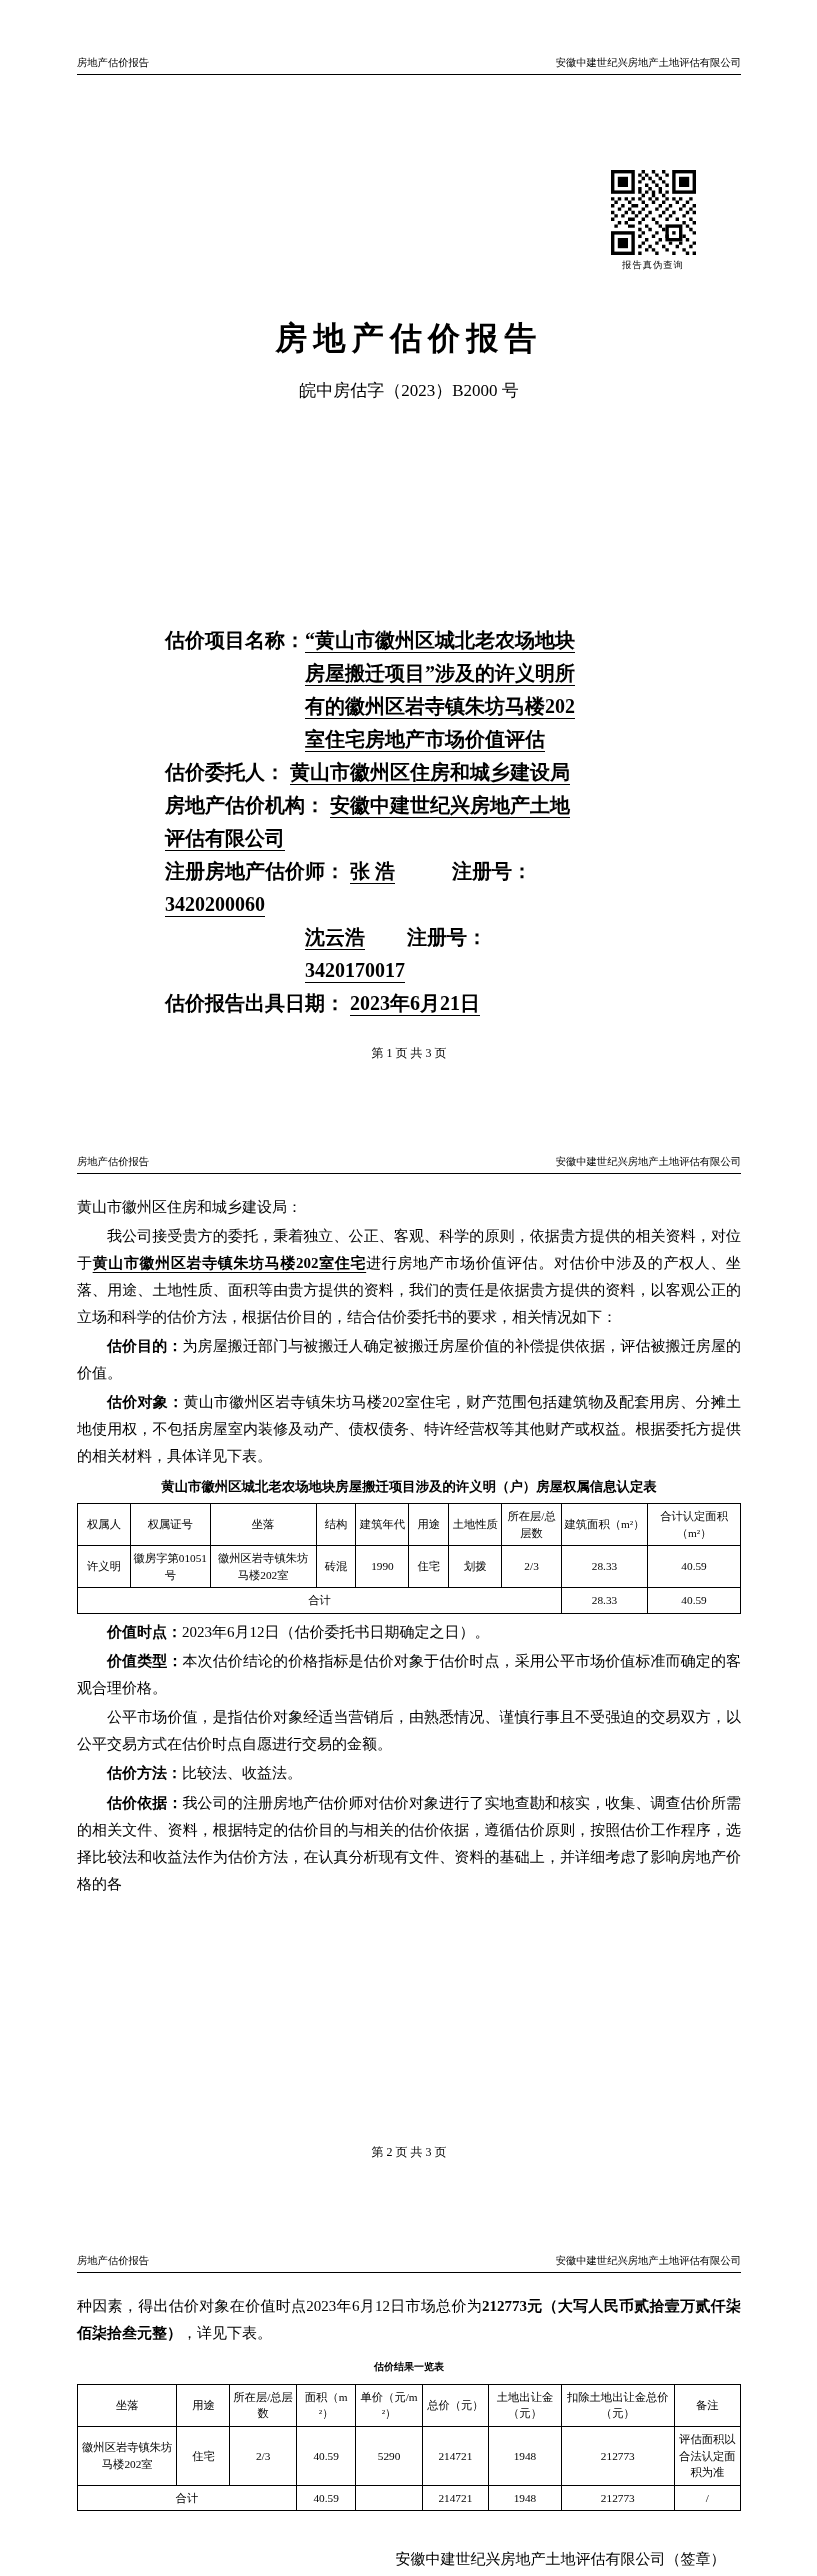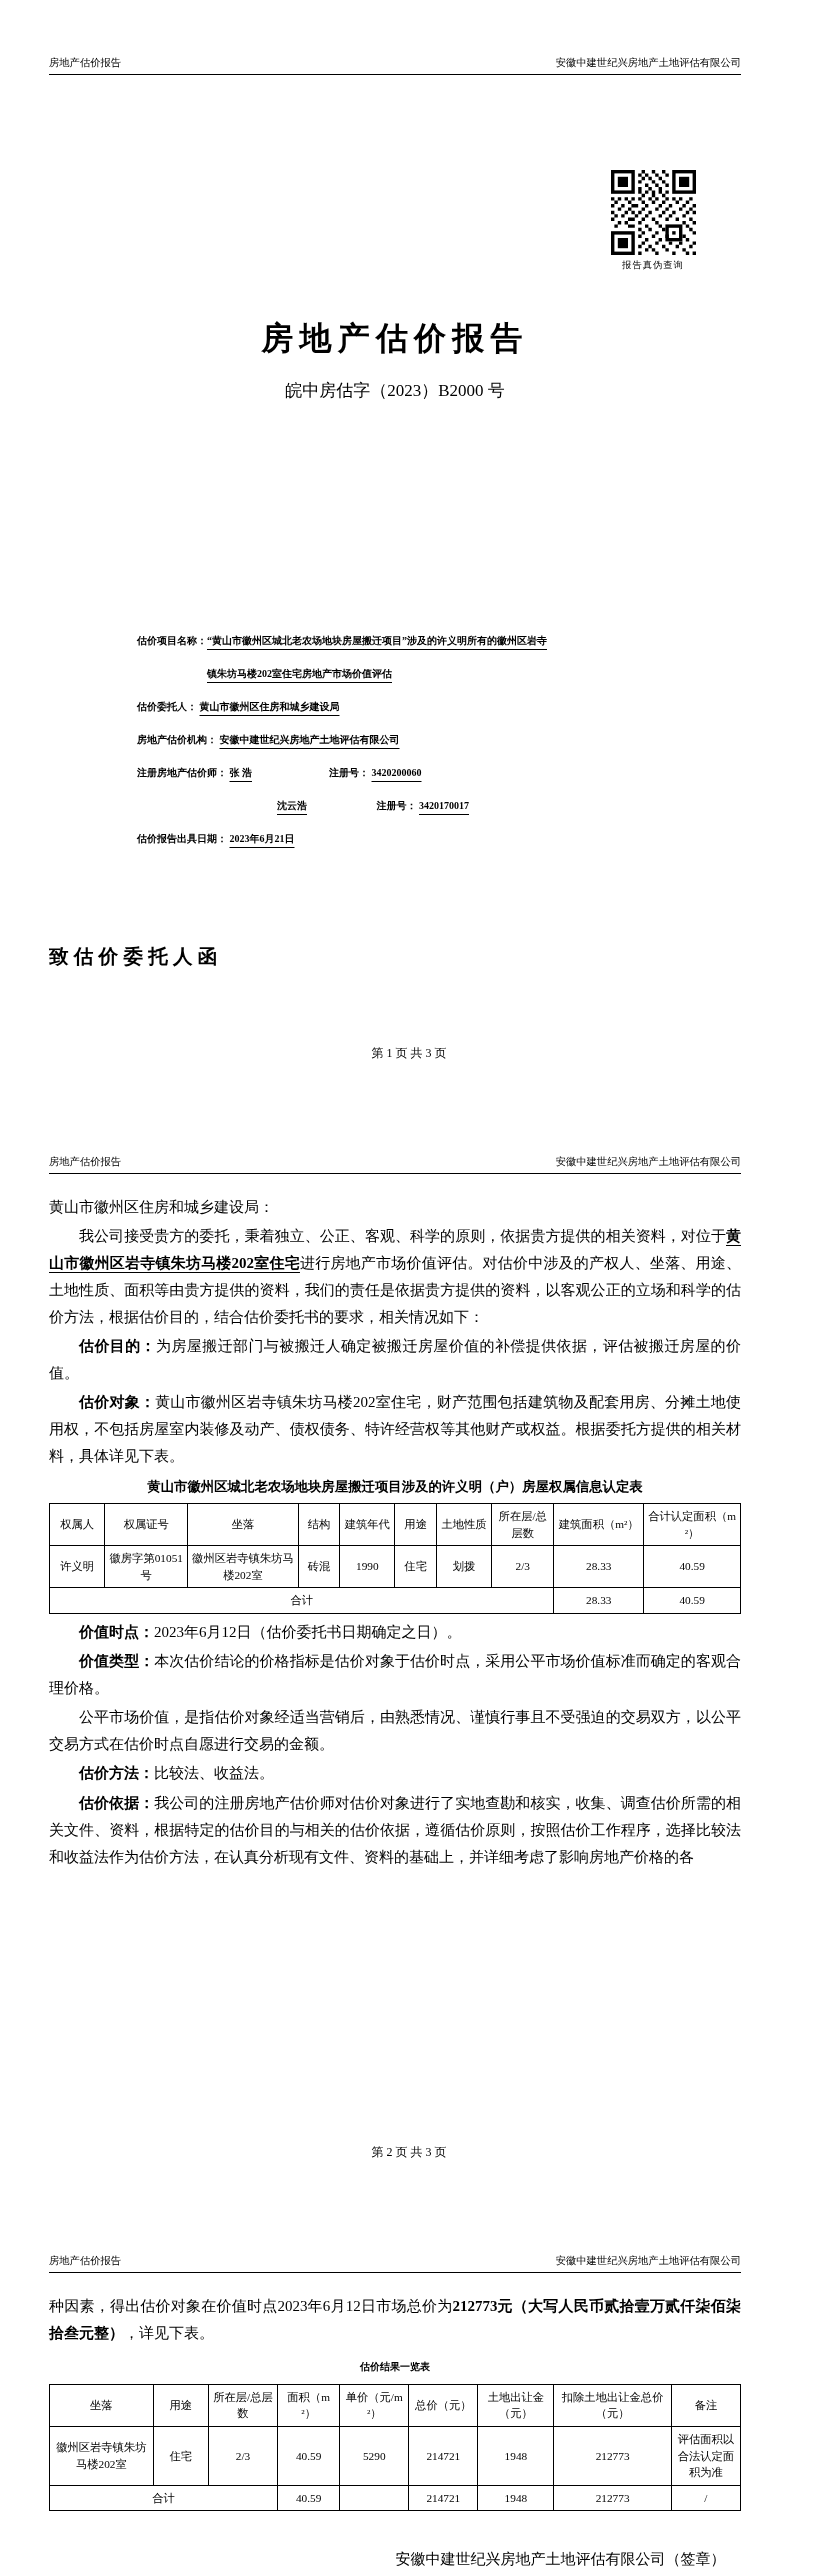--- a/index.html
+++ b/index.html
@@ -6,21 +6,21 @@
   html,body { background:#ffffff; }
   body {
     width:818px; height:3297px;
     font-family:"Liberation Serif","DejaVu Serif",serif;
     color:#000;
   }
   .page {
     position:relative;
     width:818px; height:1099px;
     background:#fff;
-    padding:56px 77px 0 49px;
+    padding:56px 77px 0 77px;
     overflow:hidden;
   }
   .page-header {
     display:flex; justify-content:space-between; align-items:flex-end;
     font-size:10.3px; padding-bottom:4.1px;
     border-bottom:0.5px solid #000;
   }
   .page-footer {
     position:absolute; left:0; right:0; bottom:37px;
     text-align:center; font-size:12px;
@@ -29,21 +29,21 @@
   .qr-wrap { position:absolute; top:170px; right:121px; width:88px; text-align:center; }
   .qr-svg { width:85px; height:85px; display:block; margin:0 auto; }
   .qr-caption { font-size:9.3px; margin-top:4.1px; letter-spacing:1px; }
   .cover-title {
     margin-top:242px; text-align:center;
     font-size:32px; font-weight:bold; letter-spacing:6.2px;
   }
   .doc-no { margin-top:17.5px; text-align:center; font-size:17px; }
   .fields {
     margin-top:222px; margin-left:88px; width:412px;
-    font-size:10px; font-weight:bold; line-height:33px;
+    font-size:20px; font-weight:bold; line-height:33px;
   }
   .field { display:block; }
   .field-flex { display:flex; }
   .field-label { white-space:nowrap; }
   .u { text-decoration:underline; text-underline-offset:5.2px; text-decoration-thickness:0.5px; }
   .field-value-wrap { flex:1; }
   .name-gap { display:inline-block; min-width:67px; }
   .reg-label { margin-left:30px; }
   .appraiser-indent { padding-left:140px; }
   .letter-title {

